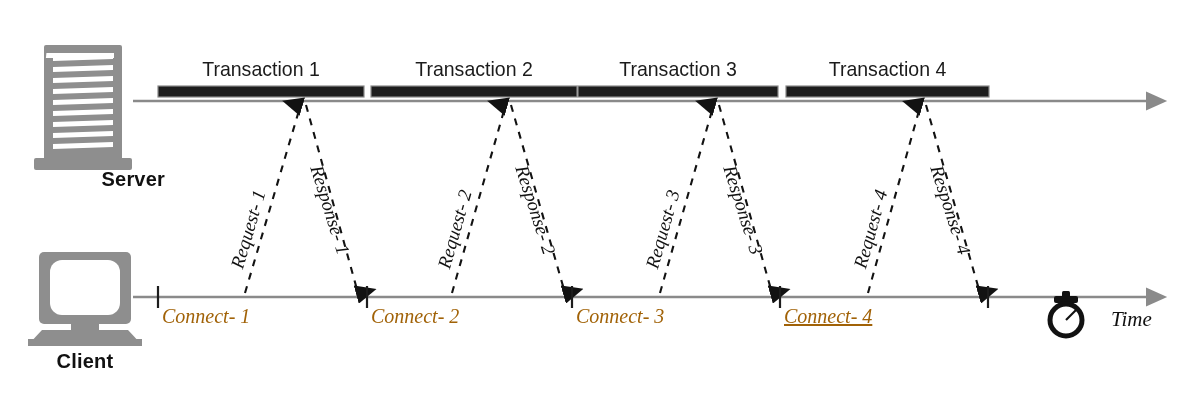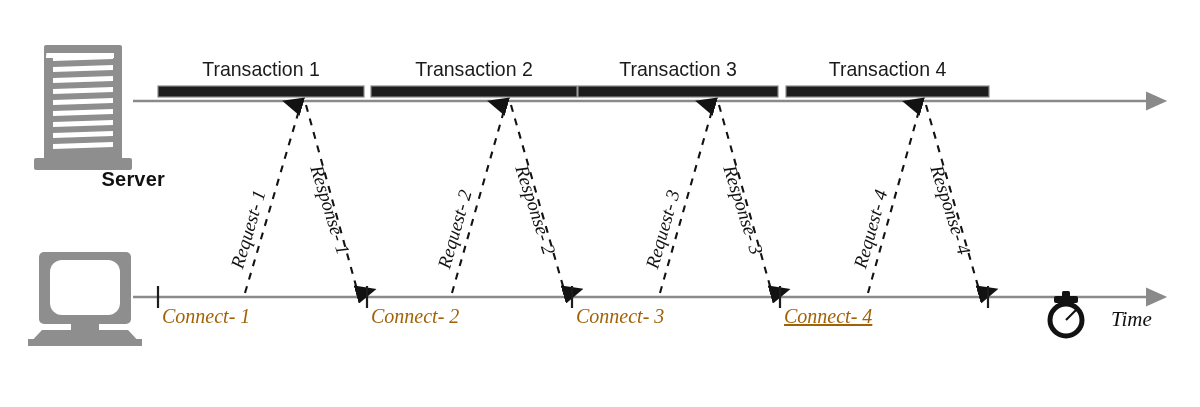--- a/index.html
+++ b/index.html
@@ -140,20 +140,21 @@
 
     <g>
       <rect x="1054" y="296" width="24" height="7" rx="2" fill="#121212"></rect>
       <rect x="1062" y="291" width="8" height="6" rx="1.5" fill="#121212"></rect>
       <circle cx="1066" cy="320" r="16" fill="#ffffff" stroke="#121212" stroke-width="5"></circle>
       <line x1="1066" y1="320" x2="1076" y2="310" stroke="#121212" stroke-width="2.2"></line>
     </g>
   </svg>
 
   <div class="endpoint-label" id="server-label">Server</div>
+  <div class="endpoint-label" id="client-label">Client</div>
 
   <div id="time-caption">Time</div>
 
   <div id="html-layer">
       <div class="txn-caption" style="left: 158px; width: 206px;">Transaction 1</div>
       <div class="connect-caption" style="left: 162px;">Connect- 1</div>
       <div class="flow-caption" style="left: 237px; top: 257px; transform: rotate(-73.5271deg);">Request- 1</div>
       <div class="flow-caption" style="left: 316px; top: 155px; transform: rotate(72.6811deg);">Response- 1</div>
       <div class="txn-caption" style="left: 371px; width: 206px;">Transaction 2</div>
       <div class="connect-caption" style="left: 371px; text-align: center;">Connect- 2</div>

